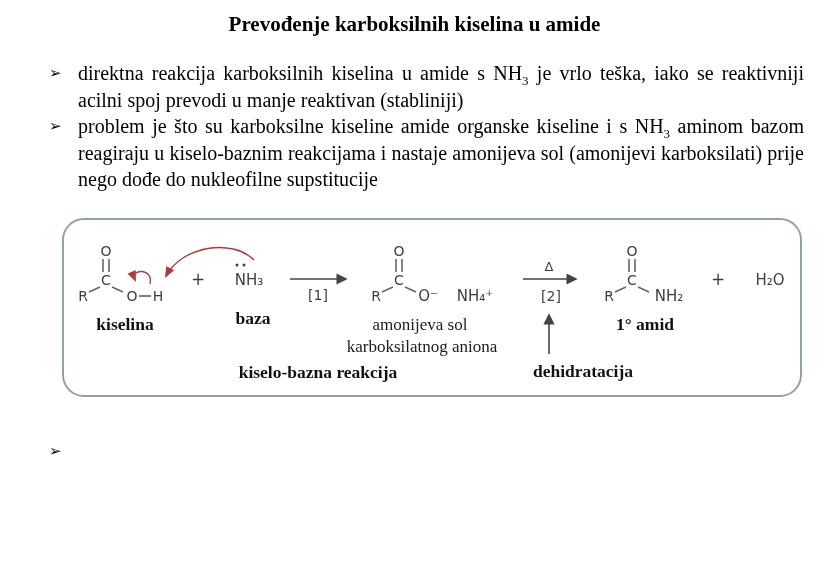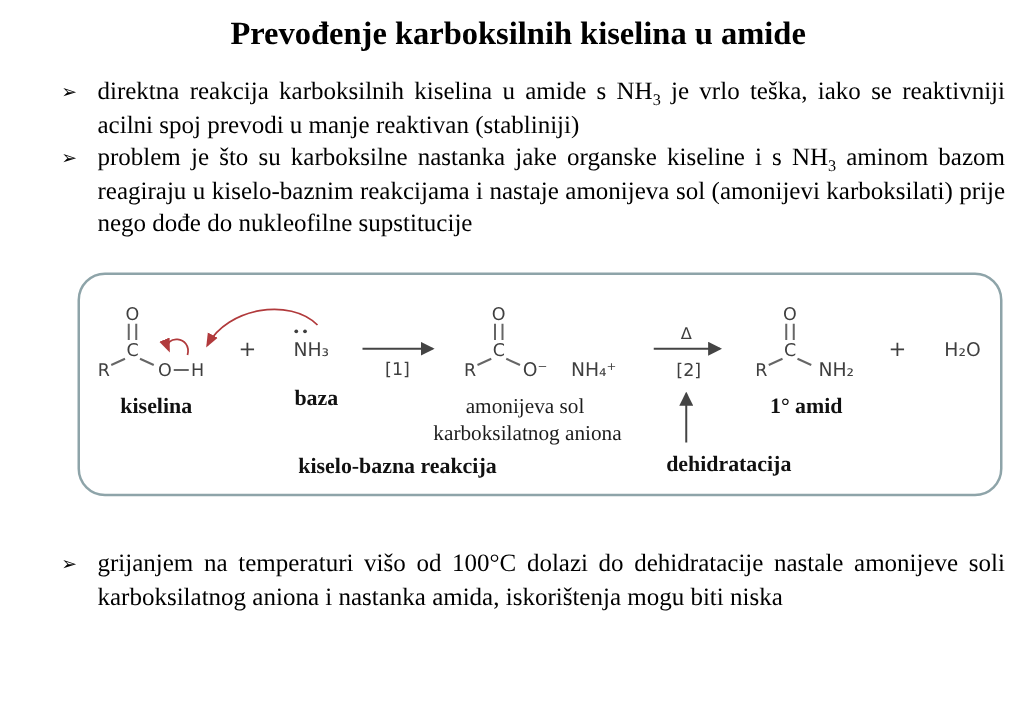--- a/index.html
+++ b/index.html
@@ -10,21 +10,21 @@
   html,body{width:829px;height:563px;}
   body{
     background:var(--background);
     color:var(--text);
     font-family:"Liberation Serif","DejaVu Serif",serif;
     position:relative;
     overflow:hidden;
   }
   .slide-title{
     position:absolute; top:12px; left:0; width:829px;
-    text-align:center; font-weight:bold; font-size:26px;
+    text-align:center; font-weight:bold; font-size:21px;
   }
   .bullets{position:absolute; left:48px; width:756px; font-size:20px; line-height:26.5px;}
   .bullets-top{top:60px;}
   .bullets-bottom{top:438px;}
   .bullet{position:relative; padding-left:30px; text-align:justify;}
   .bullet .marker{
     position:absolute; left:1px; top:2px;
     font-family:"DejaVu Sans",sans-serif; font-size:15px; line-height:22px;
   }
   sub{font-size:0.65em; line-height:0;}
@@ -55,21 +55,21 @@
 
 <div class="slide-title">Prevođenje karboksilnih kiselina u amide</div>
 
 <div class="bullets bullets-top">
   <div class="bullet">
     <span class="marker">➢</span>
     <span>direktna reakcija karboksilnih kiselina u amide s NH</span><sub>3</sub><span> je vrlo teška, iako se reaktivniji acilni spoj prevodi u manje reaktivan (stabliniji)</span>
   </div>
   <div class="bullet">
     <span class="marker">➢</span>
-    <span>problem je što su karboksilne nastanka jake organske kiseline i s NH</span><sub>3</sub><span> aminom bazom reagiraju u kiselo-baznim reakcijama i nastaje amonijeva sol (amonijevi karboksilati) prije nego dođe do nukleofilne supstitucije</span>
+    <span>problem je što su karboksilne kiseline amide organske kiseline i s NH</span><sub>3</sub><span> aminom bazom reagiraju u kiselo-baznim reakcijama i nastaje amonijeva sol (amonijevi karboksilati) prije nego dođe do nukleofilne supstitucije</span>
   </div>
 </div>
 
 <div class="scheme-box">
   <svg width="736" height="175" viewBox="0 0 736 175">
     <defs>
       <marker id="ah" viewBox="0 0 10 10" refX="8.5" refY="5" markerWidth="7" markerHeight="7" orient="auto-start-reverse">
         <path d="M0,0 L10,5 L0,10 z" fill="#444"></path>
       </marker>
       <marker id="rah" viewBox="0 0 10 10" refX="8" refY="5" markerWidth="8" markerHeight="8" orient="auto-start-reverse">
@@ -143,15 +143,15 @@
     </g>
 
     <text class="plus" x="654" y="65">+</text>
     <text class="formula" x="706" y="65">H₂O</text>
   </svg>
 </div>
 
 <div class="bullets bullets-bottom">
   <div class="bullet">
     <span class="marker">➢</span>
-    <span>grijanjem na temperaturi višo od 100°C dolazi do dehidratacije nastale amonijeve soli karboksilatnog aniona i nastanka amida, iskorištenja mogu biti niska</span><sub></sub><span></span>
+    <sub></sub><span></span>
   </div>
 </div>
 
 </body></html>

